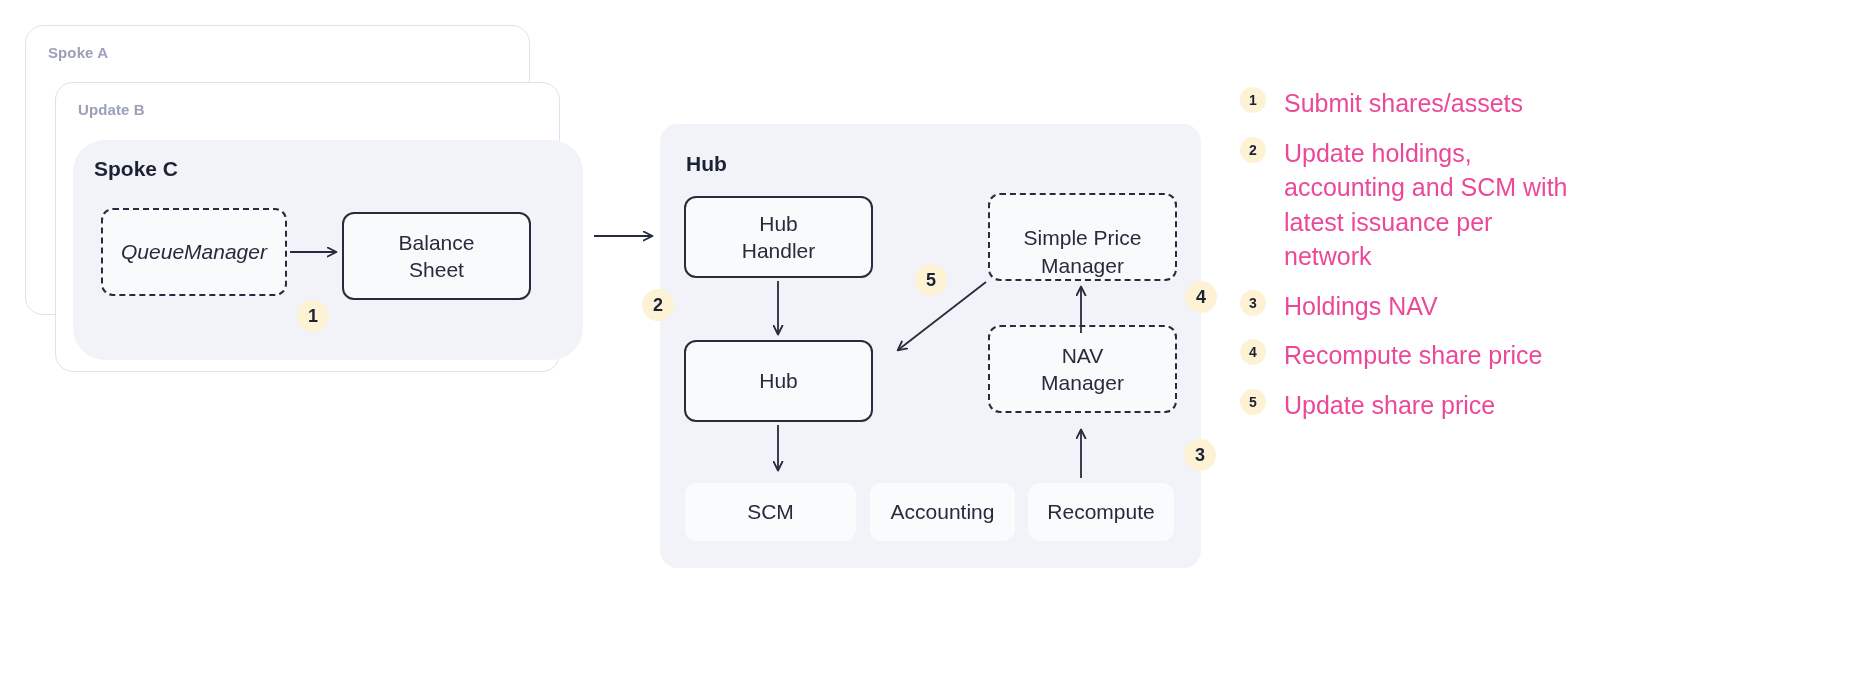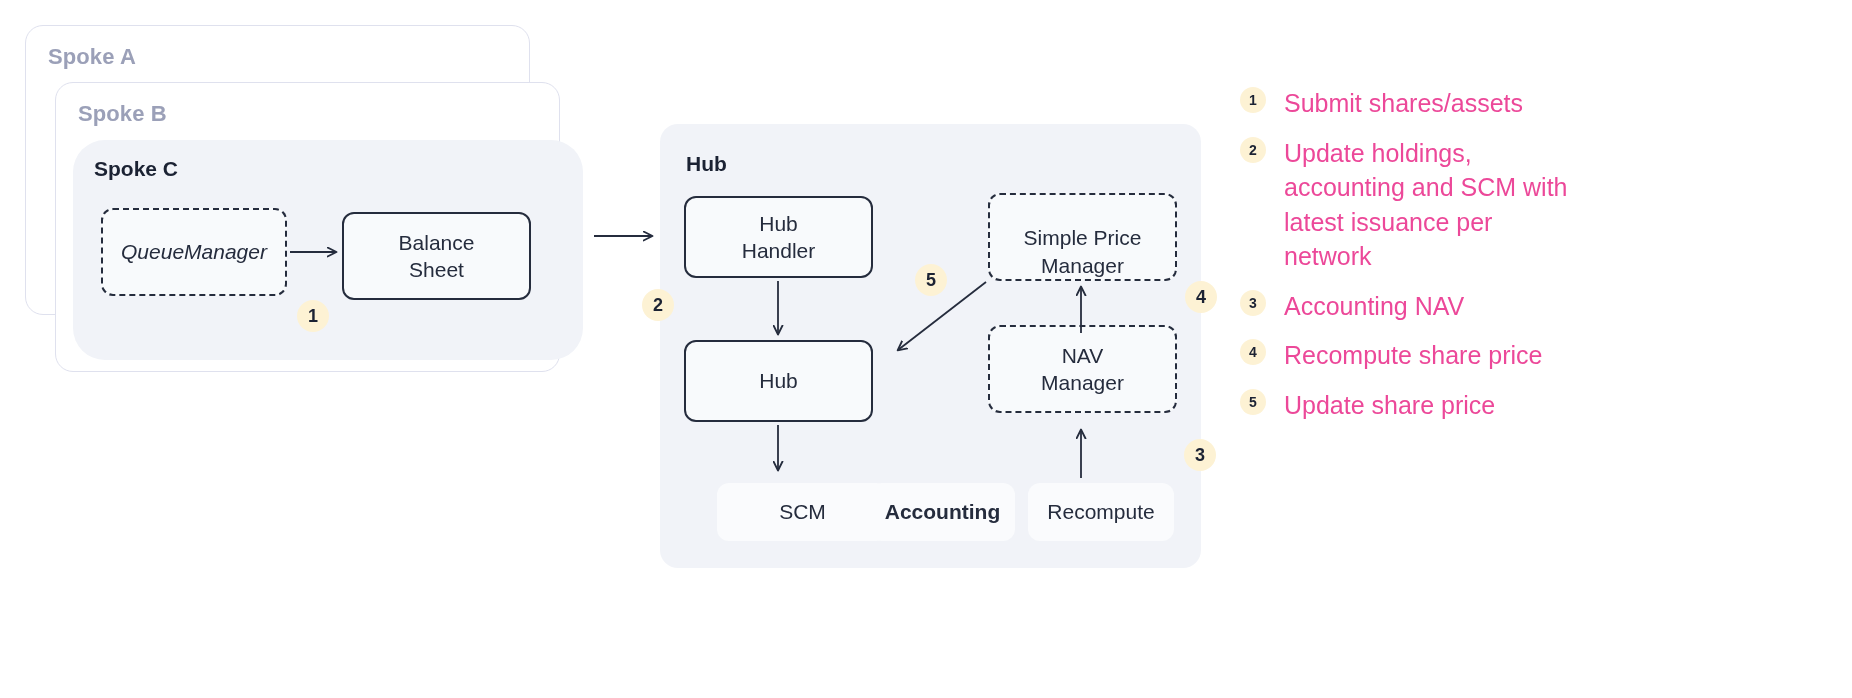--- a/index.html
+++ b/index.html
@@ -23,21 +23,21 @@
   
   .spoke-card {
     position: absolute;
     background: #ffffff;
     border: 1.5px solid #dfe1ee;
     border-radius: 18px;
     box-sizing: border-box;
   }
   .spoke-card-title {
     position: absolute;
-    font-size: 22px;
+    font-size: 15px;
     font-weight: 700;
     color: #9ba0b8;
     letter-spacing: 0.1px;
     white-space: nowrap;
   }
 
   .spoke-a { left: 25px;  top: 25px;  width: 505px; height: 290px; }
   .spoke-a .spoke-card-title { left: 22px; top: 18px; }
 
   .spoke-b { left: 55px;  top: 82px;  width: 505px; height: 290px; }
@@ -105,22 +105,22 @@
   
   .n-queuemanager { left: 101px; top: 208px; width: 186px; height: 88px; font-style: italic; }
   .n-balancesheet { left: 342px; top: 212px; width: 189px; height: 88px; }
 
   
   .n-hubhandler   { left: 684px; top: 196px; width: 189px; height: 82px; }
   .n-hub          { left: 684px; top: 340px; width: 189px; height: 82px; }
   .n-simpleprice  { left: 988px; top: 193px; width: 189px; height: 88px; align-items: flex-end; }
   .n-navmanager   { left: 988px; top: 325px; width: 189px; height: 88px; }
 
-  .n-scm          { left: 717px; top: 483px; width: 171px; height: 58px; }
-  .n-accounting   { left: 870px; top: 483px; width: 145px; height: 58px; font-weight: bold; }
+  .n-scm          { left: 685px; top: 483px; width: 171px; height: 58px; }
+  .n-accounting   { left: 870px; top: 483px; width: 145px; height: 58px; }
   .n-holdings     { left: 1028px; top: 483px; width: 146px; height: 58px; }
 
   
   .marker {
     position: absolute;
     width: 32px; height: 32px;
     border-radius: 50%;
     background: #fdf2d4;
     color: #1b2233;
     font-size: 18px;
@@ -179,21 +179,21 @@
 </head>
 <body>
 
 <div class="stage">
 
   <div class="spoke-card spoke-a">
     <div class="spoke-card-title">Spoke A</div>
   </div>
 
   <div class="spoke-card spoke-b">
-    <div class="spoke-card-title">Spoke B</div>
+    <div class="spoke-card-title">Update B</div>
   </div>
 
   <div class="spoke-c">
     <div class="spoke-c-title">Spoke C</div>
   </div>
 
   <div class="node dashed n-queuemanager">
     <span>QueueManager</span>
   </div>
 
@@ -265,21 +265,21 @@
     <div class="legend-row">
       <div class="legend-badge">1</div>
       <div class="legend-text">Submit shares/assets</div>
     </div>
     <div class="legend-row">
       <div class="legend-badge">2</div>
       <div class="legend-text">Update holdings, accounting and SCM with latest issuance per network</div>
     </div>
     <div class="legend-row">
       <div class="legend-badge">3</div>
-      <div class="legend-text">Accounting NAV</div>
+      <div class="legend-text">Holdings NAV</div>
     </div>
     <div class="legend-row">
       <div class="legend-badge">4</div>
       <div class="legend-text">Recompute share price</div>
     </div>
     <div class="legend-row">
       <div class="legend-badge">5</div>
       <div class="legend-text">Update share price</div>
     </div>
   </div>

